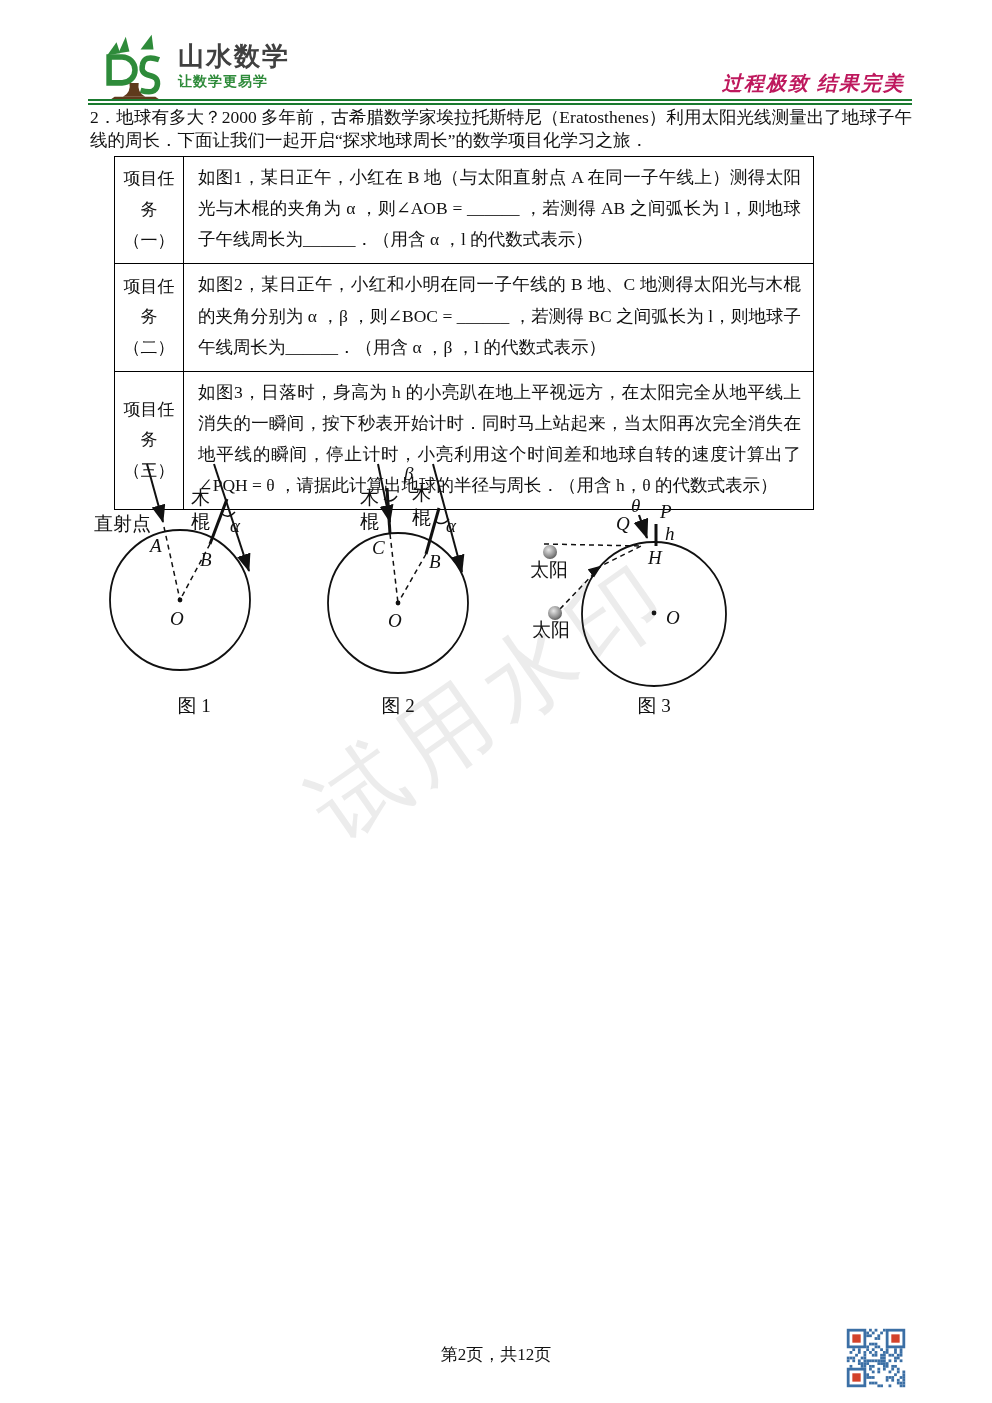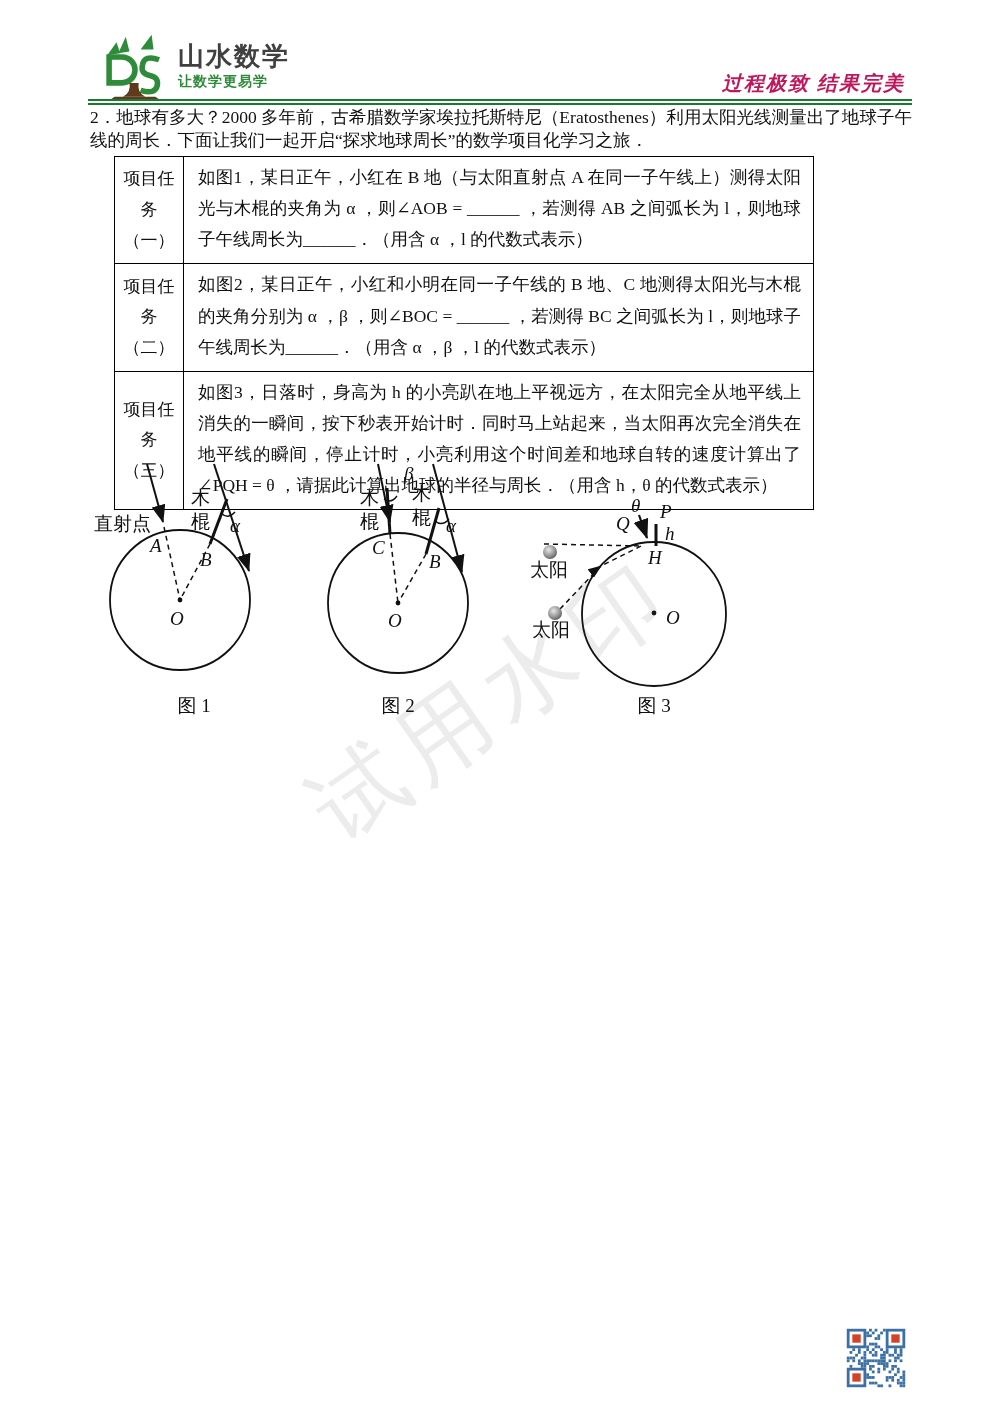--- a/index.html
+++ b/index.html
@@ -180,20 +180,21 @@
     <text x="105" y="50" class="it">θ</text>
     <text x="134" y="56" class="it">P</text>
     <text x="139" y="78" class="it">h</text>
     <text x="122" y="102" class="it">H</text>
     <text x="140" y="162" class="it">O</text>
     <text x="128" y="250" class="cap">图 3</text>
   </svg>
 
   <div class="watermark">试用水印</div>
 
+  <div class="footer">第2页，共12页</div>
 
   <svg class="qr" width="64" height="64" viewBox="0 0 23 23">
     <rect x="0" y="0" width="23" height="23" fill="#fff"></rect>
     <g>
       <rect x="1" y="1" width="7" height="7" fill="#3b6fa5"></rect>
         <rect x="2" y="2" width="5" height="5" fill="#fff"></rect>
         <rect x="3" y="3" width="3" height="3" fill="#d3422a"></rect>
       <rect x="15" y="1" width="7" height="7" fill="#3b6fa5"></rect>
         <rect x="16" y="2" width="5" height="5" fill="#fff"></rect>
         <rect x="17" y="3" width="3" height="3" fill="#d3422a"></rect>

